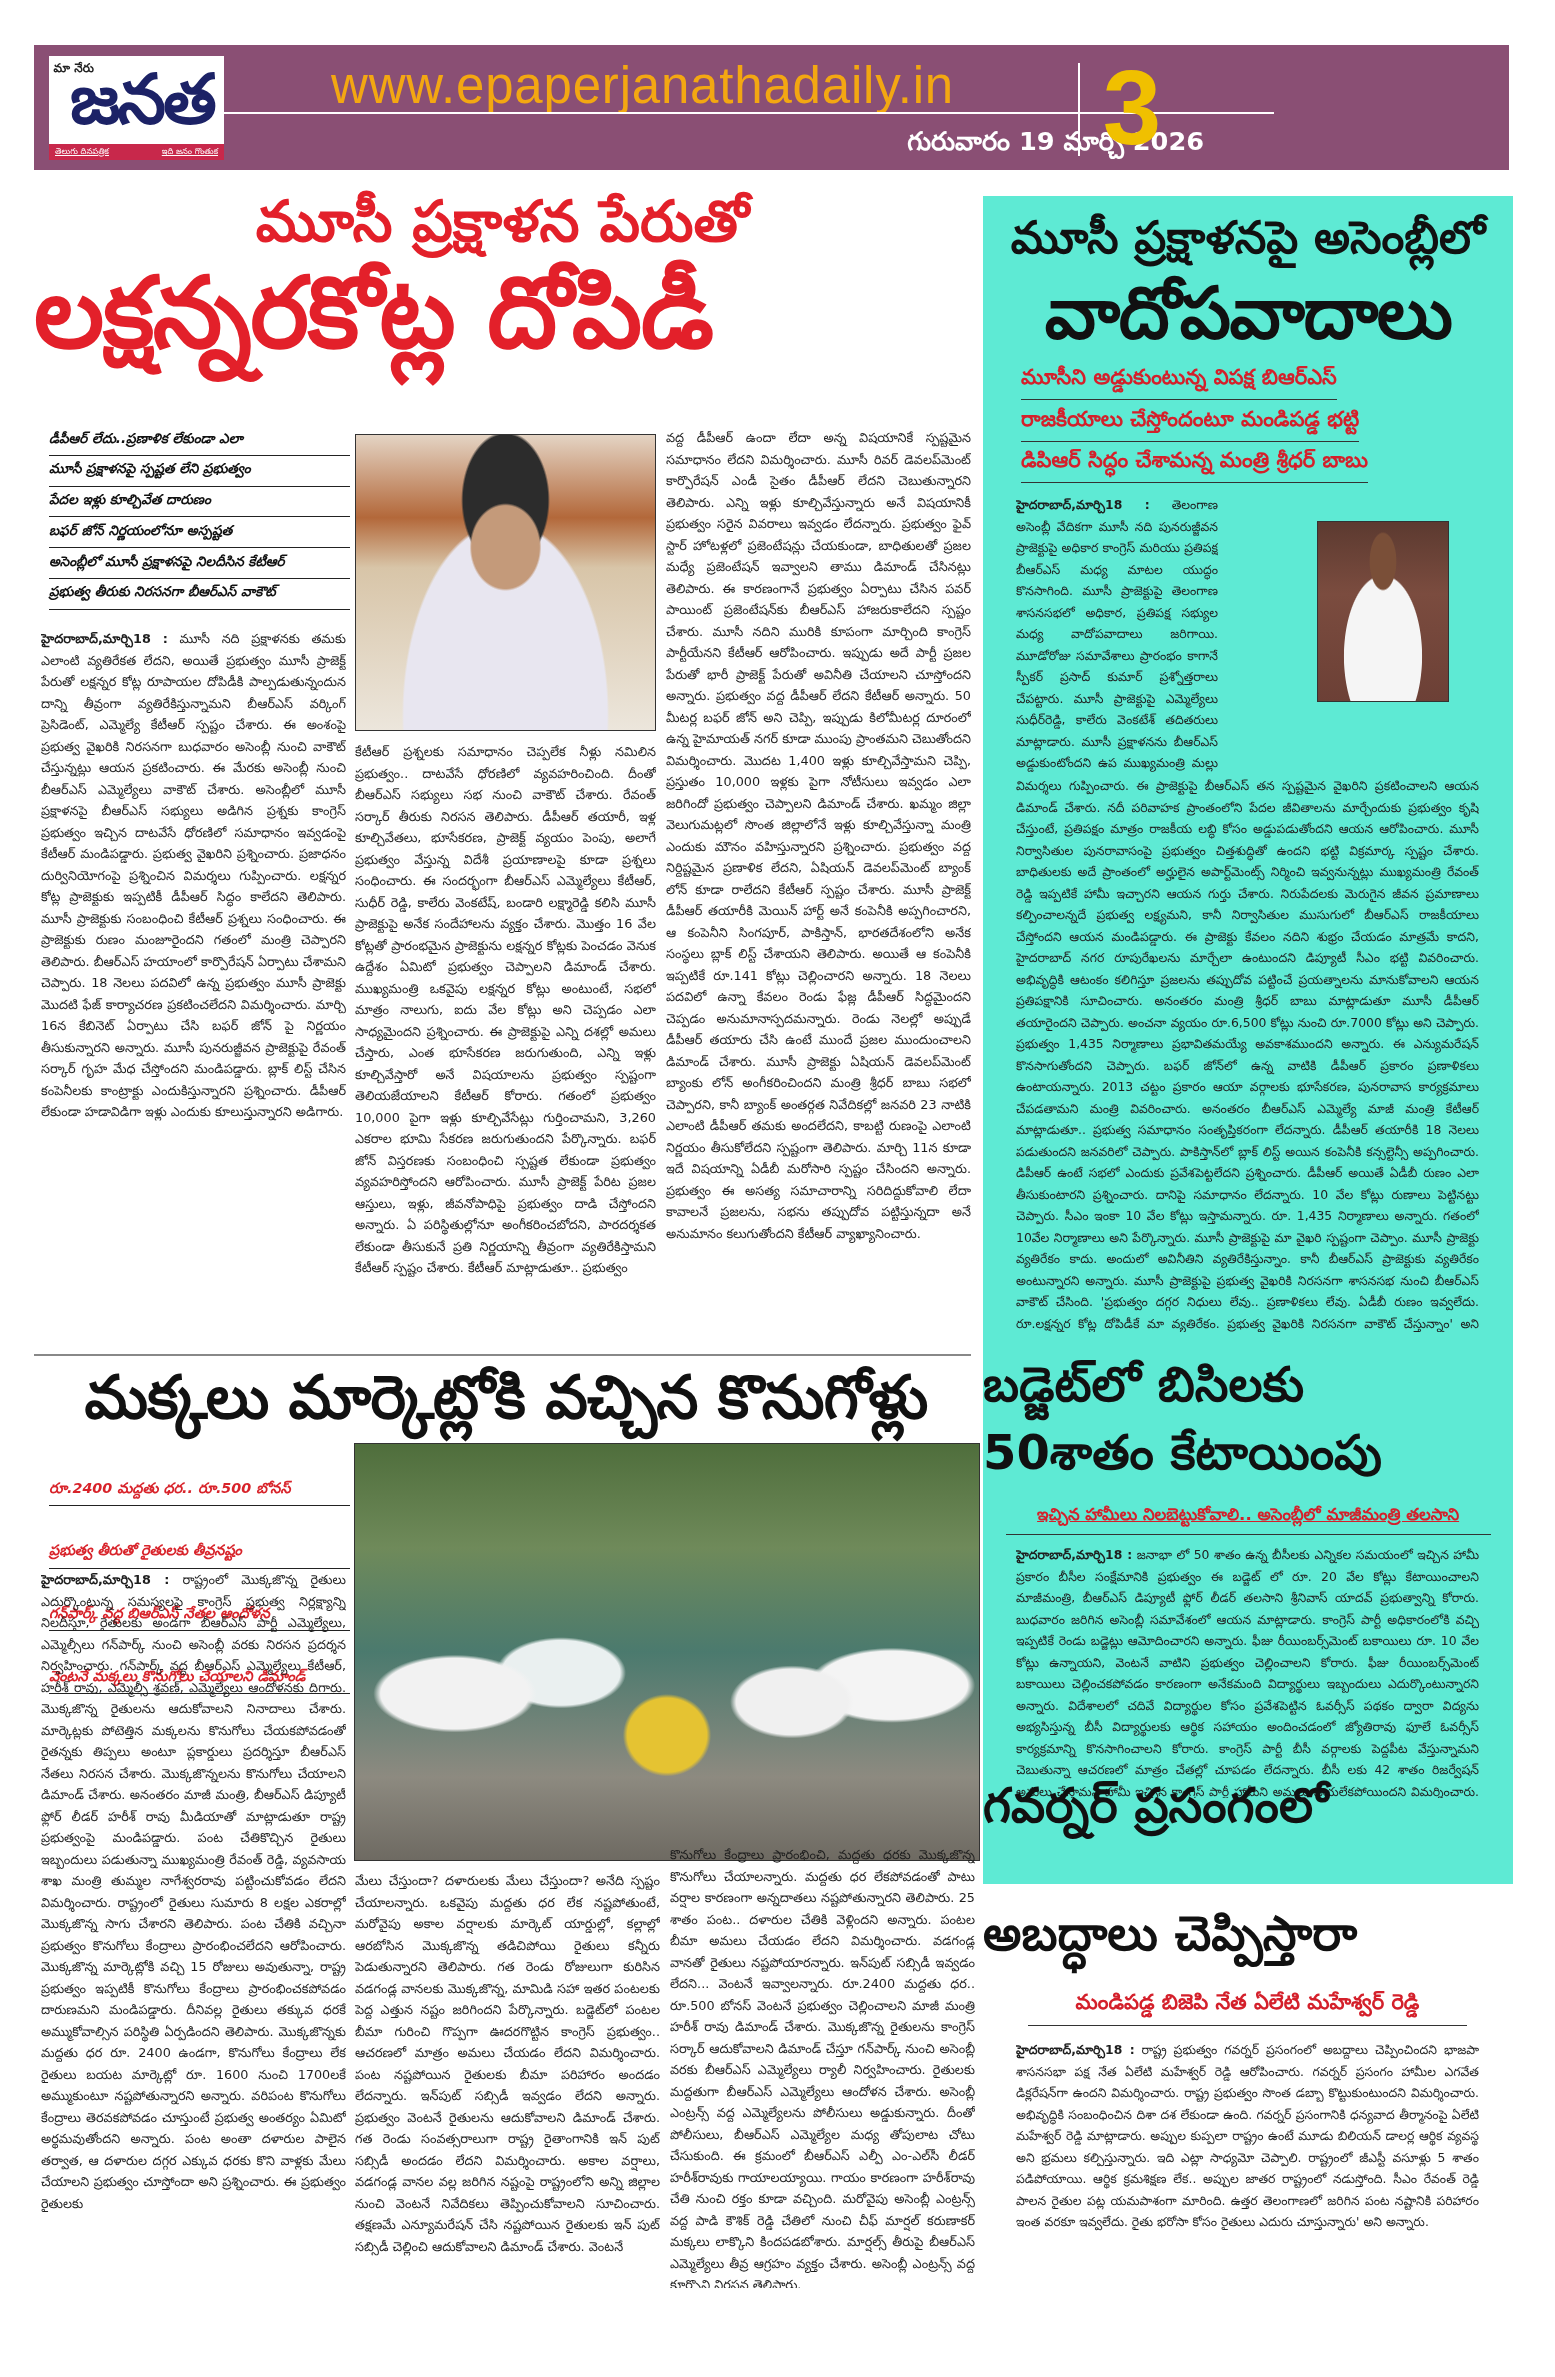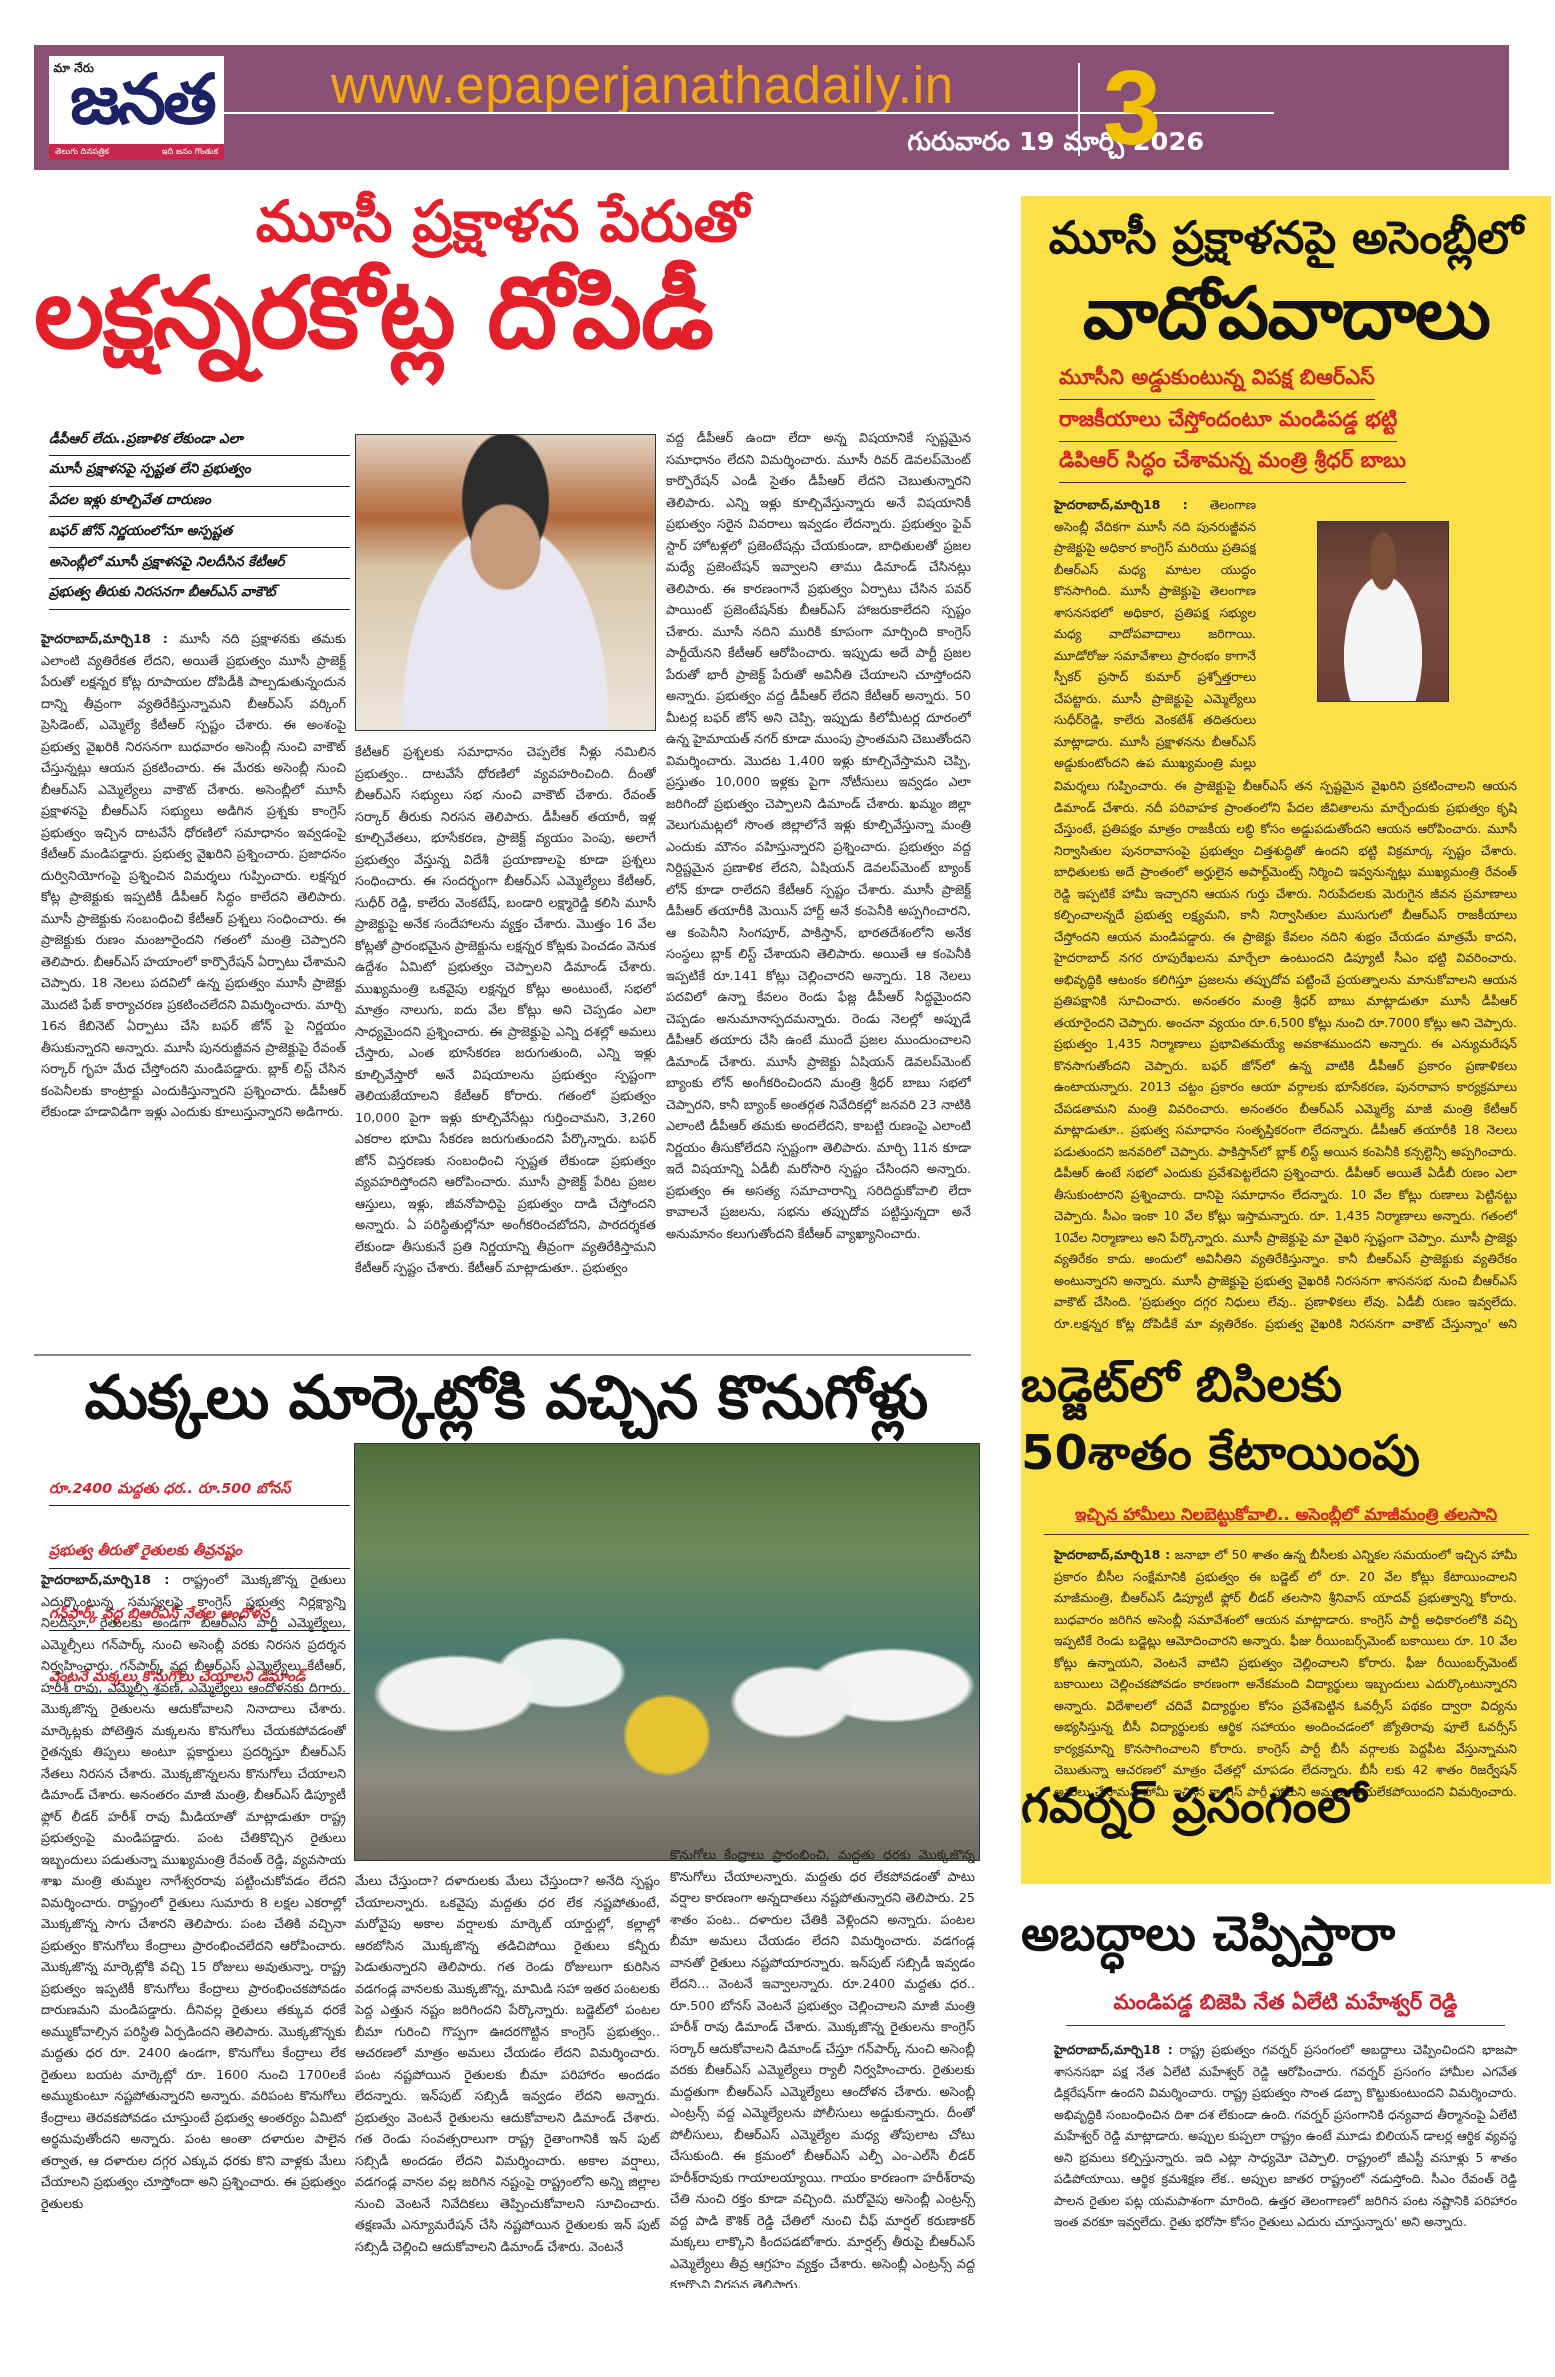--- a/index.html
+++ b/index.html
@@ -4,21 +4,21 @@
 <style>
   * { box-sizing: border-box; margin: 0; padding: 0; }
   html, body { width: 1555px; height: 2377px; background: #ffffff; overflow: hidden; }
   body { font-family: "DejaVu Sans", sans-serif; color: #1a1a1a; position: relative; }
 
   
   .masthead { position: absolute; left: 34px; top: 45px; width: 1475px; height: 125px; background: #8a4f74; }
   .logo { position: absolute; left: 15px; top: 11.3px; width: 175px; height: 104px; background: #fff; overflow: hidden; }
   .logo .small { position: absolute; left: 4.5px; top: 4.5px; font-size: 12px; font-weight: bold; color: #222; }
   .logo .big { position: absolute; left: 21px; top: 6px; font-size: 69px; line-height: 75px; font-weight: bold; color: #1c2266; letter-spacing: -3px; }
-  .logo .strip { position: absolute; left: 0; bottom: 0; width: 100%; height: 16.6px; background: #c8284b; color: #fff; font-size: 8.3px; display: flex; justify-content: space-between; align-items: center; padding: 0 6px; }
+  .logo .strip { position: absolute; left: 0; bottom: 0; width: 100%; height: 16.6px; background: #c8284b; color: #fff; font-size: 8.3px; display: flex; justify-content: space-between; align-items: center; padding: 0 6px; text-decoration: underline; }
   .site-url { position: absolute; left: 297px; top: 10.5px; font-family: "Liberation Sans", sans-serif; font-size: 51px; color: #f3a712; letter-spacing: 0.8px; }
   .head-rule { position: absolute; left: 190px; top: 67px; width: 1050px; height: 2.3px; background: #ffffff; }
   .head-vrule { position: absolute; left: 1044px; top: 18px; width: 1.5px; height: 93px; background: #ffffff; }
   .head-date { position: absolute; right: 305px; top: 81px; font-size: 25.6px; font-weight: bold; color: #ffffff; }
   .page-num { position: absolute; left: 1068px; top: 6px; width: 60px; text-align: center; font-family: "Liberation Sans", sans-serif; font-size: 105px; font-weight: bold; color: #f0c000; line-height: 113px; }
 
   
   .main-kicker { position: absolute; left: 34px; top: 188px; width: 937px; text-align: center; font-size: 57px; font-weight: bold; color: #e3202a; }
   .main-head { position: absolute; left: 34px; top: 256px; width: 937px; text-align: left; font-size: 99px; font-weight: bold; color: #e3202a; letter-spacing: -1.5px; line-height: 113px; }
 
@@ -47,21 +47,21 @@
       radial-gradient(ellipse at 70% 62%, #f0f0f0 0 9%, transparent 10%),
       radial-gradient(ellipse at 86% 58%, #f4f4f4 0 10%, transparent 11%),
       linear-gradient(180deg, #4f6e3c 0%, #6f8a5a 25%, #4b7a6e 50%, #8d8a80 80%, #6e6a62 100%); }
 
   .hrule { position: absolute; height: 1.5px; background: #888; }
 
   
   .head2 { position: absolute; left: 34px; top: 1362px; width: 944px; text-align: center; font-size: 60px; font-weight: bold; color: #111; letter-spacing: -0.8px; }
 
   
-  .sidebar { position: absolute; left: 983px; top: 196px; width: 530px; height: 1688px; background: #fde047; margin-left: 38px; }
+  .sidebar { position: absolute; left: 983px; top: 196px; width: 530px; height: 1688px; background: #5eead4; }
   .sb-kicker { position: absolute; left: 0; top: 15px; width: 530px; text-align: center; font-size: 45px; font-weight: bold; color: #111; }
   .sb-head { position: absolute; left: 0; top: 75px; width: 530px; text-align: center; font-size: 72px; font-weight: bold; color: #111; letter-spacing: -1.5px; }
   .sb-sub { position: absolute; left: 38px; font-size: 21px; font-weight: bold; color: #d4202b; padding-bottom: 4.5px; border-bottom: 1.5px solid #333; white-space: nowrap; }
   .sb-col { position: absolute; font-size: 12.4px; line-height: 21.5px; text-align: justify; color: #1e1e1e; }
   .sb-head2 { position: absolute; left: 0; width: 530px; text-align: left; font-size: 48px; font-weight: bold; color: #111; line-height: 75px; }
   .sb-deck { position: absolute; left: 22.6px; width: 485px; text-align: center; font-size: 16.6px; font-weight: bold; color: #d4202b; padding-bottom: 6px; border-bottom: 1.5px solid #333; white-space: nowrap; }
   .sb-deck2 { position: absolute; left: 45px; width: 439px; text-align: center; font-size: 21px; font-weight: bold; color: #d4202b; padding-bottom: 6px; border-bottom: 1.5px solid #333; white-space: nowrap; }
 </style>
 </head>
 <body>

